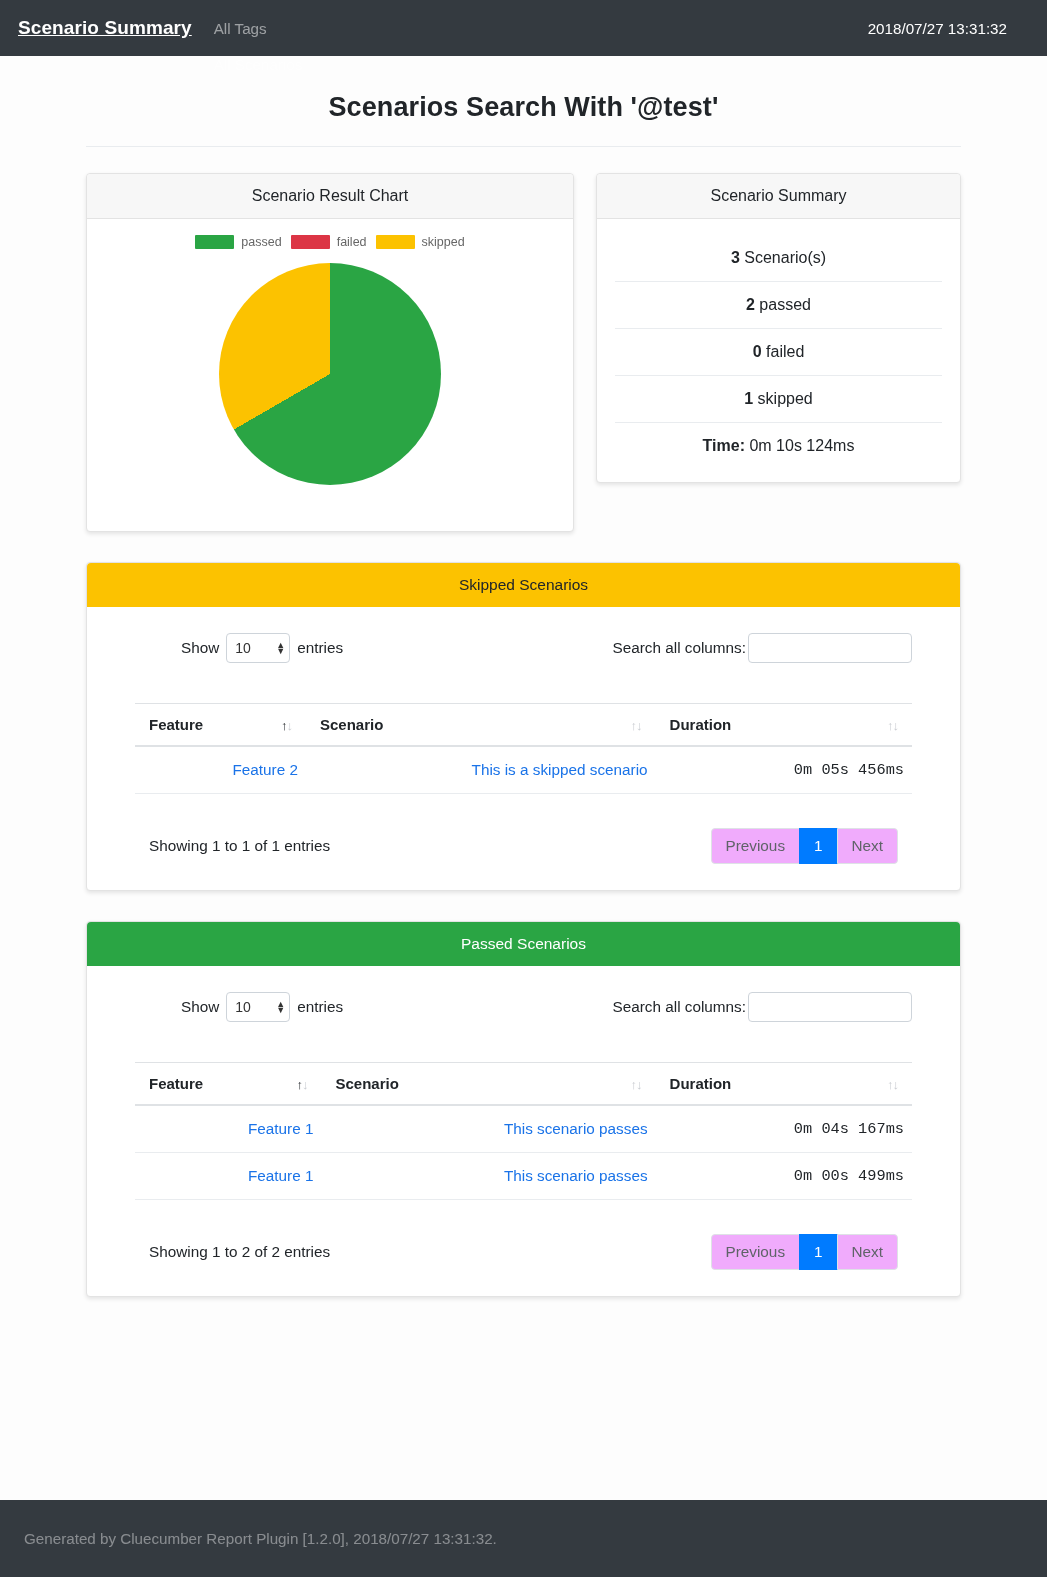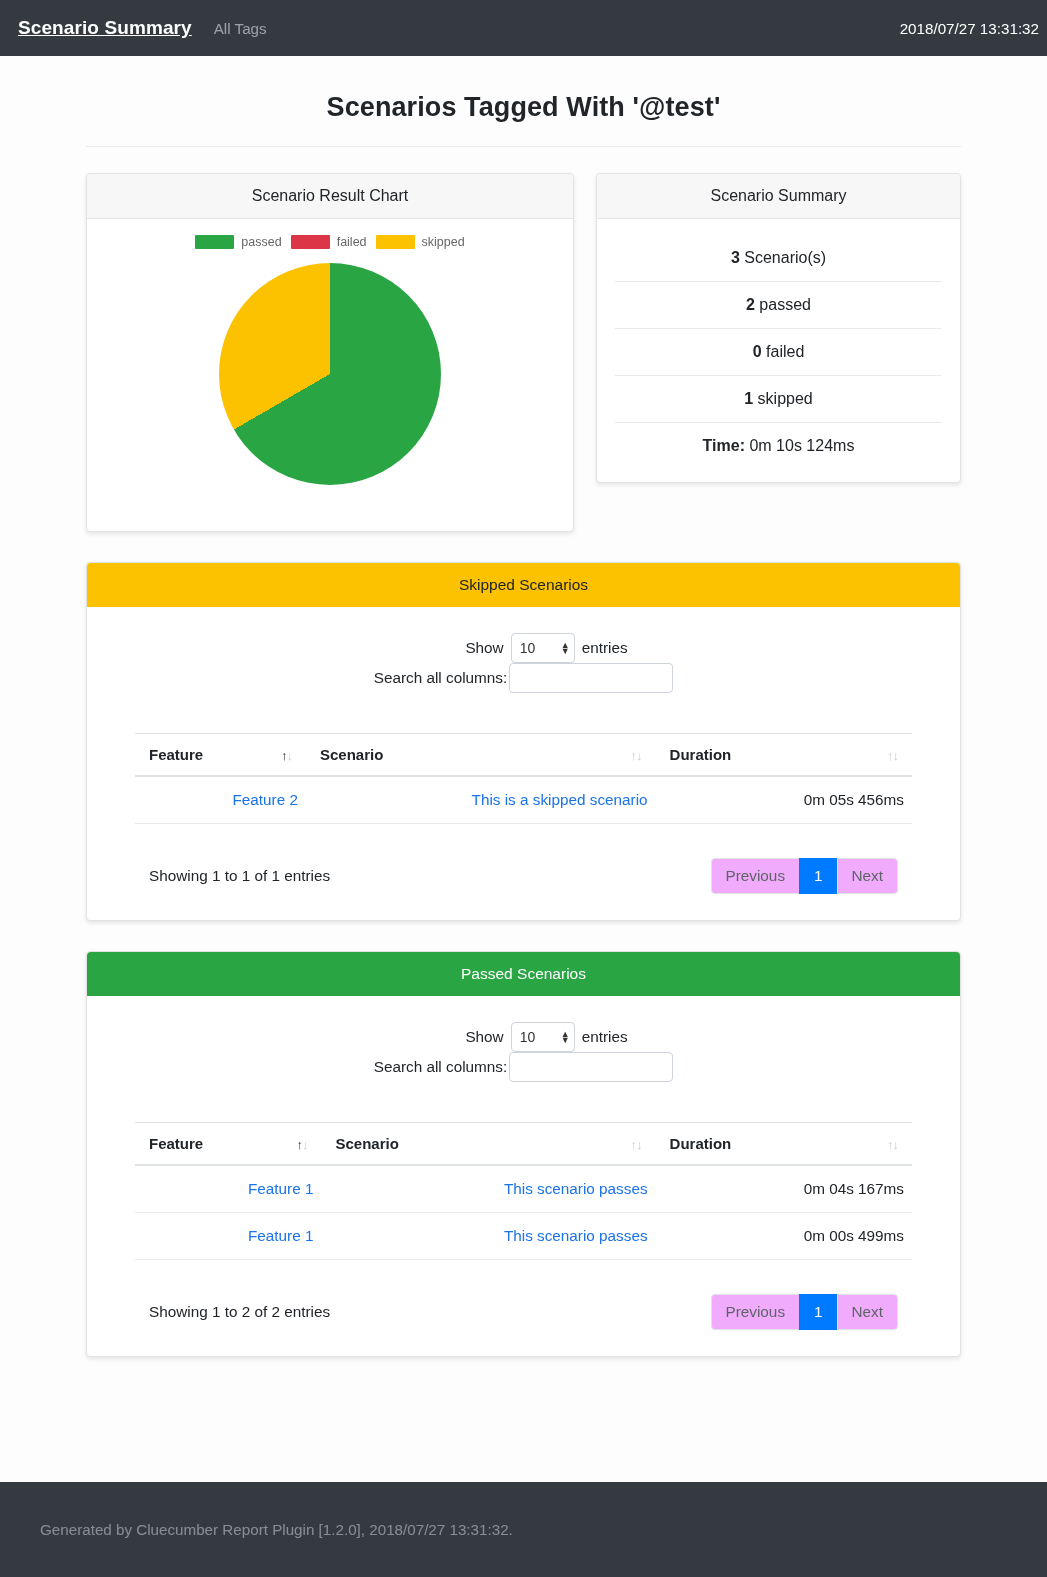--- a/index.html
+++ b/index.html
@@ -33,21 +33,21 @@
   }
   .nav-links { display: flex; gap: 19px; flex-direction: column; }
   .nav-link {
     color: rgba(255,255,255,.52);
     font-size: 15.2px;
     text-decoration: none;
     white-space: nowrap;
   }
   .navbar-time {
     position: absolute;
-    right: 8px;
+    right: 40px;
     top: 50%;
     transform: translateY(-50%);
     color: #ffffff;
     font-size: 15.2px;
     white-space: nowrap;
   }
 
   
   .page-title-wrap {
     padding-top: 36px;
@@ -149,21 +149,20 @@
   .header-skipped { background: #fcc200; color: #212529; }
   .header-passed  { background: #2aa544; color: #ffffff; }
 
   .table-body { padding: 26px 48px 18px 48px; }
 
   .dt-controls {
     display: flex;
     justify-content: space-between;
     align-items: center;
     margin-bottom: 40px;
-    flex-direction: column;
   }
   .dt-length {
     font-size: 15.3px;
     display: flex;
     align-items: center;
     gap: 7px;
     padding-left: 46px;
   }
   .dt-select {
     width: 64px;
@@ -233,21 +232,21 @@
   .arrow-dim { color: #c9ccd1; }
 
   table.dt tbody td {
     border-bottom: 1px solid #e9ecef;
     padding: 14px 8px 14px 14px;
     font-size: 15.3px;
     color: #212529;
     text-align: right;
   }
   table.dt tbody tr:last-child td { border-bottom: 1px solid #e9ecef; }
-  td.dur { text-align: right; padding-right: 14px; }
+  td.dur { text-align: right; padding-right: 14px; font-family: Liberation Mono, monospace; }
   a.cell-link { color: #1a73e8; text-decoration: none; }
 
   .dt-footer {
     display: flex;
     justify-content: space-between;
     align-items: center;
     margin-top: 34px;
     padding: 0 14px 8px 14px;
   }
   .dt-info { font-size: 15.3px; color: #212529; }
@@ -268,46 +267,46 @@
     border-color: #007bff;
     color: #ffffff;
   }
 
   
   .footer {
     position: absolute;
     left: 0;
     bottom: 0;
     width: 100%;
-    height: 95px;
+    height: 77px;
     background: #343a40;
     display: flex;
     align-items: center;
-    padding-left: 40px;
+    padding-left: 24px;
   }
   .footer-text {
     color: rgba(255,255,255,.42);
     font-size: 15.2px;
   }
 </style>
 </head>
 <body>
 
 <div class="navbar">
   <a class="navbar-brand" href="#">Scenario Summary</a>
   <div class="nav-links">
     <a class="nav-link" href="#">All Features</a>
     <a class="nav-link" href="#">All Tags</a>
     <a class="nav-link" href="#">All Scenarios</a>
   </div>
   <div class="navbar-time">2018/07/27 13:31:32</div>
 </div>
 
 <div class="page-title-wrap">
-  <h1 class="page-title">Scenarios Tagged With '@test'</h1>
+  <h1 class="page-title">Scenarios Search With '@test'</h1>
   <div class="title-rule"></div>
 </div>
 
 <div class="container">
 
   <div class="top-row">
 
     <div class="card chart-card">
       <div class="card-header">Scenario Result Chart</div>
       <div class="chart-body">

